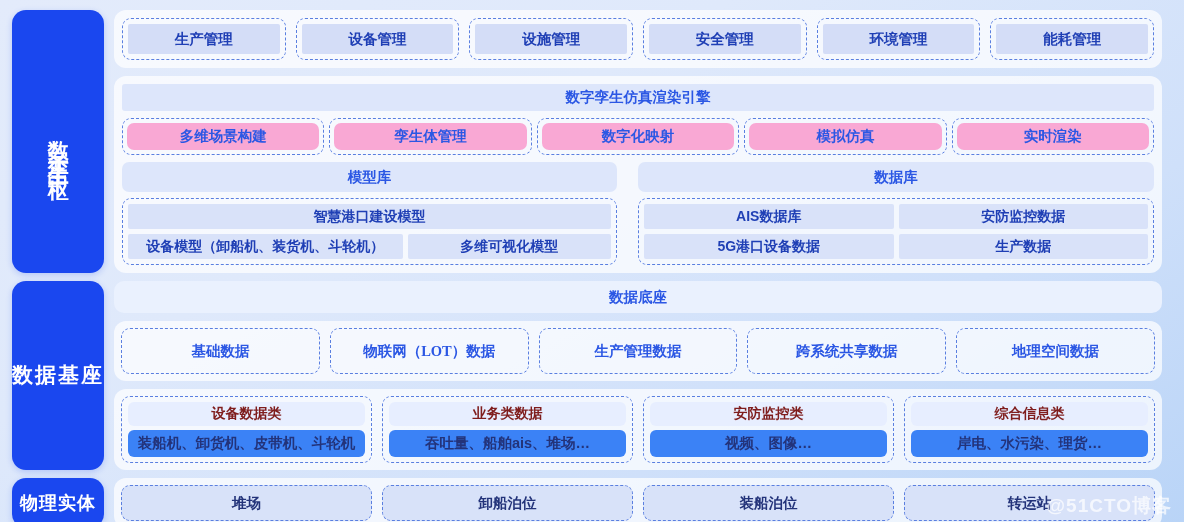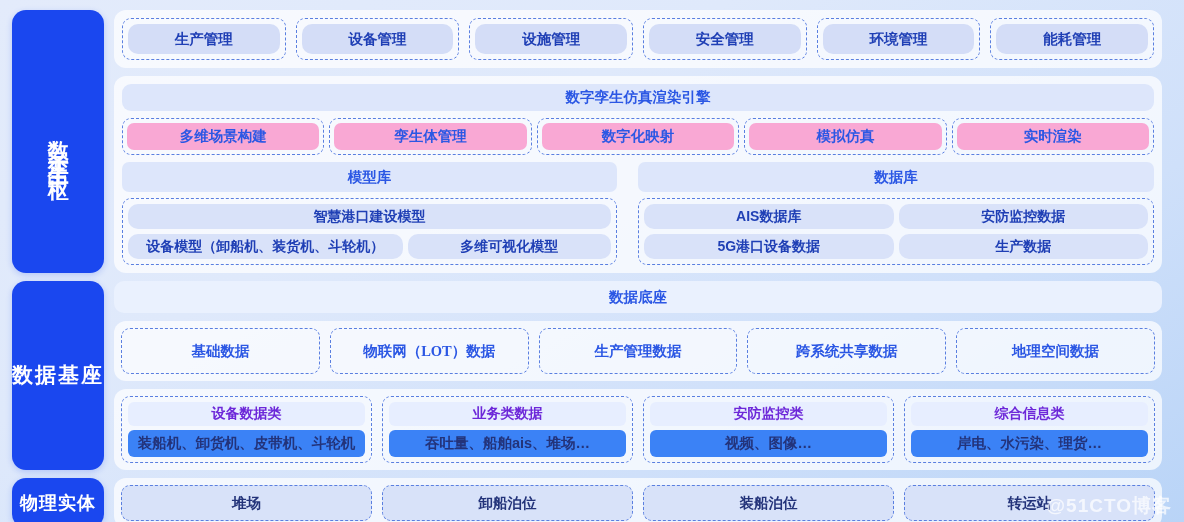--- a/index.html
+++ b/index.html
@@ -69,21 +69,21 @@
 
   
   .dashed {
     border: 1.4px dashed #5a7fe0;
     border-radius: 9px;
     padding: 5px;
   }
 
   .chip {
     background: #d4ddf7;
-    border-radius: 10px;
+    border-radius: 2px;
     color: #1f3fb5;
     font-size: 14.5px;
     font-weight: 700;
     text-align: center;
     display: flex;
     align-items: center;
     justify-content: center;
   }
 
   .chip-plain {
@@ -101,21 +101,21 @@
   .row-flex { display: flex; gap: 10px; }
   .row-flex > * { flex: 1 1 0; min-width: 0; }
 
   
   .apps .dashed { flex: 1 1 0; }
   .apps .chip { height: 30px; }
 
   
   .engine-title {
     background: #dde6fb;
-    border-radius: 9px;
+    border-radius: 3px;
     height: 27px;
     display: flex;
     align-items: center;
     justify-content: center;
     color: #2b57e4;
     font-size: 14.5px;
     font-weight: 700;
     margin-bottom: 7px;
   }
   .engine-row { display: flex; gap: 5px; }
@@ -157,21 +157,21 @@
   }
   .datatypes .dashed { padding: 0; height: 46px; display: flex; align-items: center; justify-content: center; font-family: Liberation Serif, serif; }
   .datatypes .lbl {
     color: #2b57e4; font-size: 14.5px; font-weight: 700;
   }
 
   .catgroup { display: flex; flex-direction: column; gap: 4px; padding: 5px 6px; }
   .cat-head {
     background: #e7eeff; border-radius: 6px; height: 24px;
     display: flex; align-items: center; justify-content: center;
-    color: #6d28d9; font-size: 14px; font-weight: 700;
+    color: #7f1d1d; font-size: 14px; font-weight: 700;
   }
   .cat-body {
     background: #3b82f6; border-radius: 6px; height: 27px;
     display: flex; align-items: center; justify-content: center;
     color: #23337a; font-size: 14.5px; font-weight: 700;
   }
 
   
   .entities .dashed { flex: 1 1 0; padding: 0; height: 36px; display: flex; align-items: center; justify-content: center; }
   .entities .ent-lbl { color: #23337a; font-size: 14.5px; font-weight: 700; }

